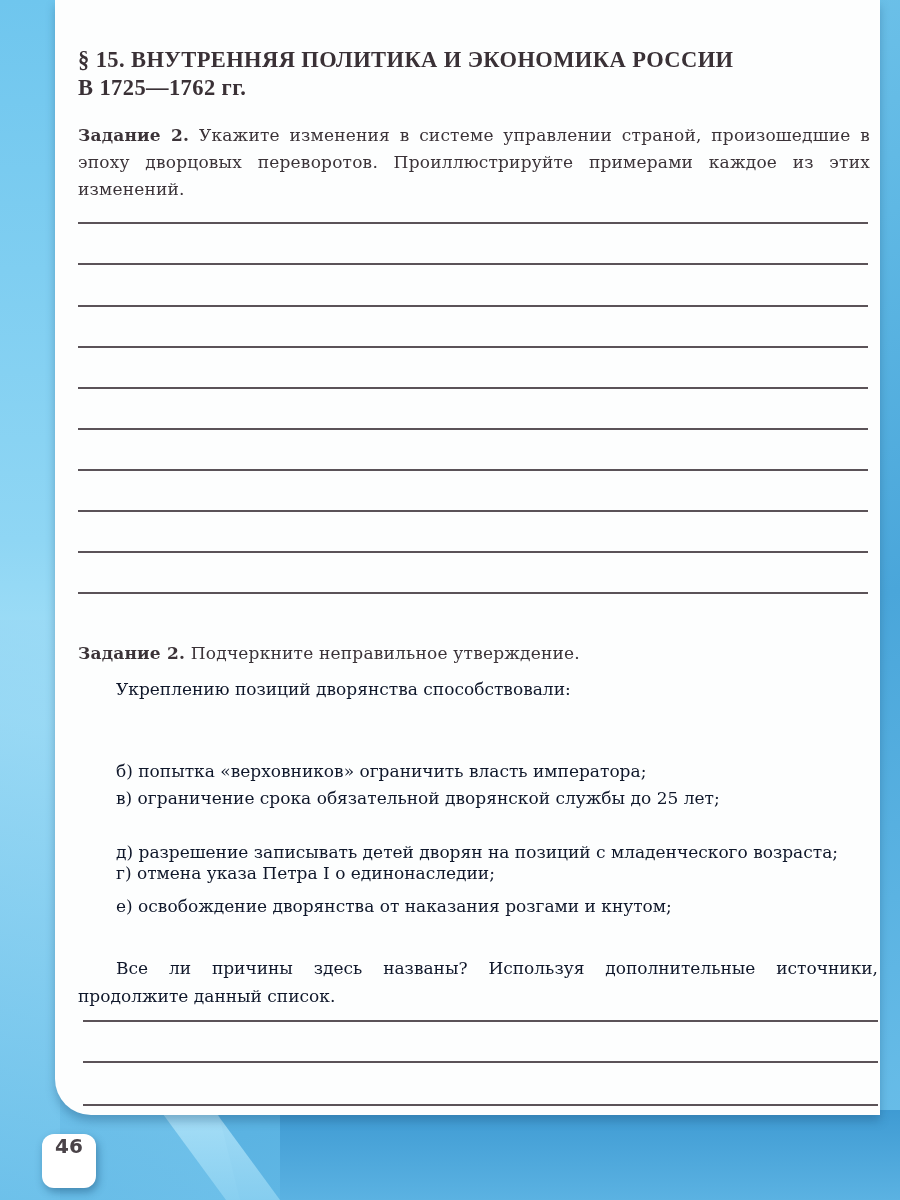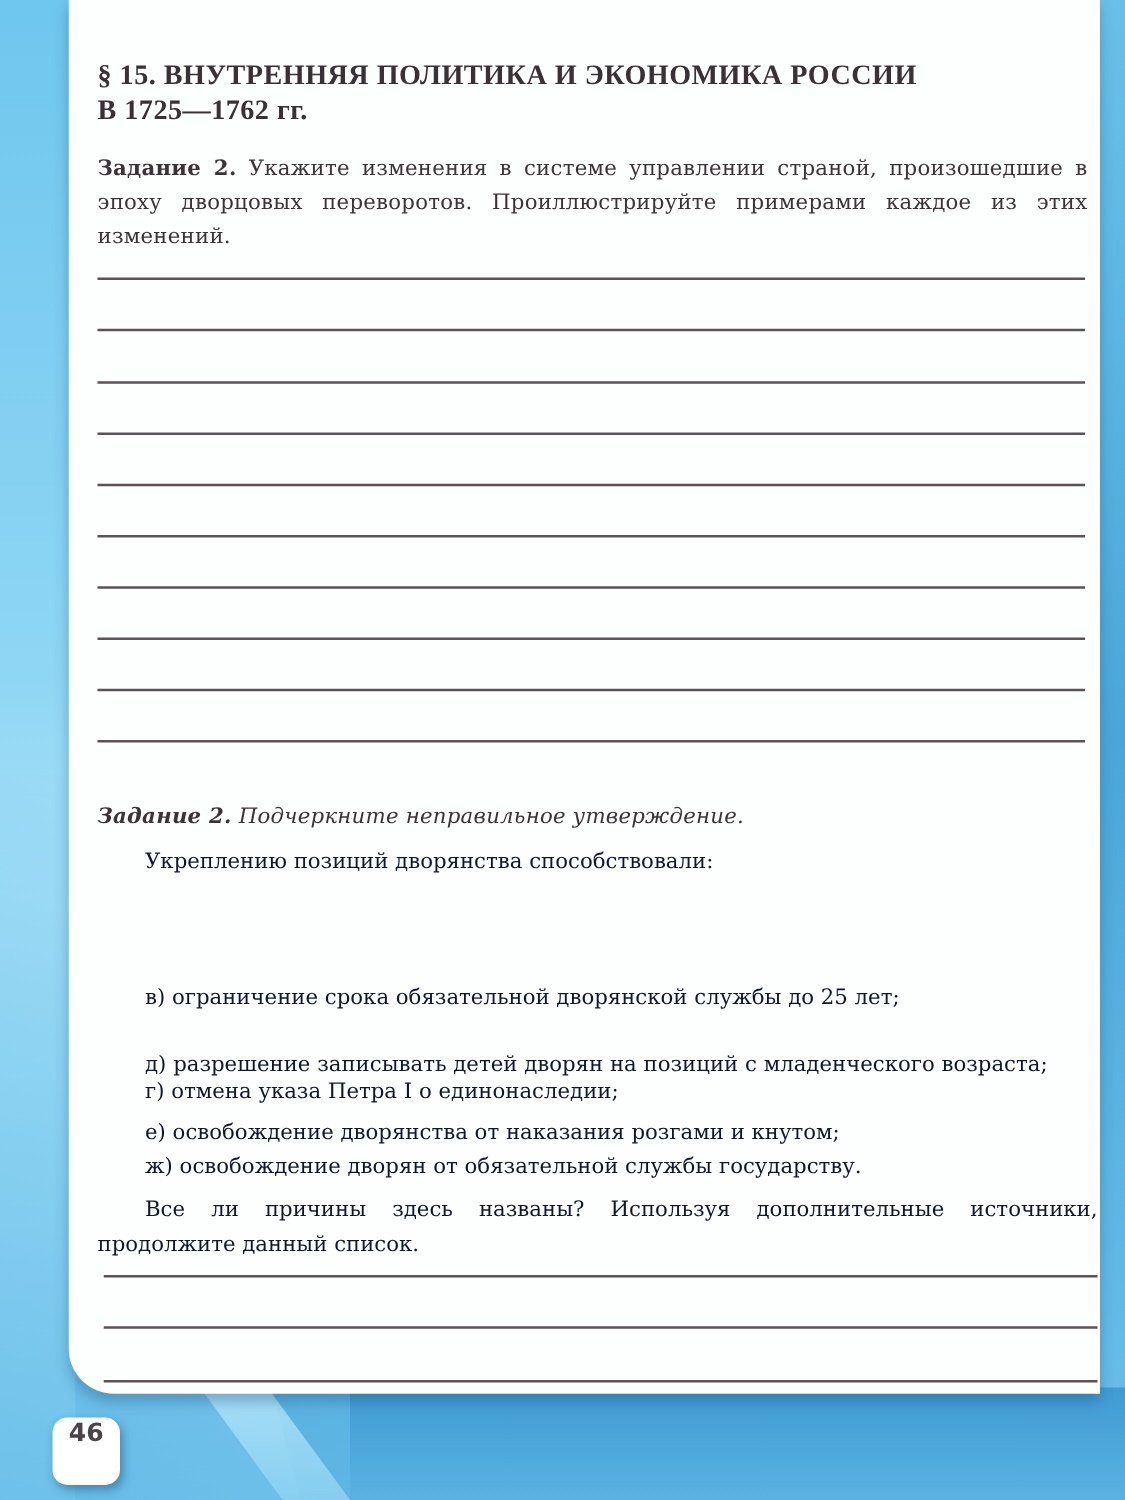--- a/index.html
+++ b/index.html
@@ -43,21 +43,21 @@
       font-weight: bold; font-size: 22.5px; line-height: 28px;
       color: #3a3136; letter-spacing: 0.4px;
     }
     .task {
       position: absolute; left: 23px; width: 792px;
       font-size: 17px; line-height: 27px; letter-spacing: 0.2px;
       text-align: justify; color: #3b3338;
     }
     .task b { font-weight: bold; }
     .task1 { top: 122px; }
-    .task2-head { top: 640px; font-style: italic; }
+    .task2-head { top: 640px; }
     .para { position: absolute; left: 23px; width: 800px; font-size: 17px; line-height: 27.5px; color: #0f172a; }
     .indent { text-indent: 38px; }
     .answer-line {
       position: absolute; height: 1.5px; background: #5b5358;
     }
     .page-badge {
       position: absolute; left: 42px; top: 1134px; width: 54px; height: 54px;
       background: #ffffff; border-radius: 12px;
       box-shadow: 2px 4px 8px rgba(20, 70, 110, 0.45);
       display: flex; justify-content: center;
@@ -95,25 +95,25 @@
   <div class="answer-line" style="left:23px; width:790px; top:551px;"></div>
   <div class="answer-line" style="left:23px; width:790px; top:592px;"></div>
 
   <div class="task task2-head">
     <b>Задание 2.</b>
     <span>Подчеркните неправильное утверждение.</span>
   </div>
 
   <div class="para indent" style="top:676px;">Укреплению позиций дворянства способствовали:</div>
 
+  <div class="para indent" style="top:758px;">б) попытка «верховников» ограничить власть императора;</div>
   <div class="para indent" style="top:785px;">в) ограничение срока обязательной дворянской службы до 25 лет;</div>
   <div class="para indent" style="top:812px;margin-top:48px;">г) отмена указа Петра I о единонаследии;</div>
   <div class="para indent" style="top:839px; text-align:justify;">д) разрешение записывать детей дворян на позиций с младенческого возраста;</div>
   <div class="para indent" style="top:893px;">е) освобождение дворянства от наказания розгами и кнутом;</div>
-  <div class="para indent" style="top:920px;">ж) освобождение дворян от обязательной службы государству.</div>
 
   <div class="para indent" style="top:955px; text-align:justify;">Все ли причины здесь названы? Используя дополнительные источники, продолжите данный список.</div>
 
   <div class="answer-line" style="left:28px; width:795px; top:1020px;"></div>
   <div class="answer-line" style="left:28px; width:795px; top:1061px;"></div>
   <div class="answer-line" style="left:28px; width:795px; top:1104px;"></div>
 </div>
 
 <div class="page-badge">
   <span>46</span>

